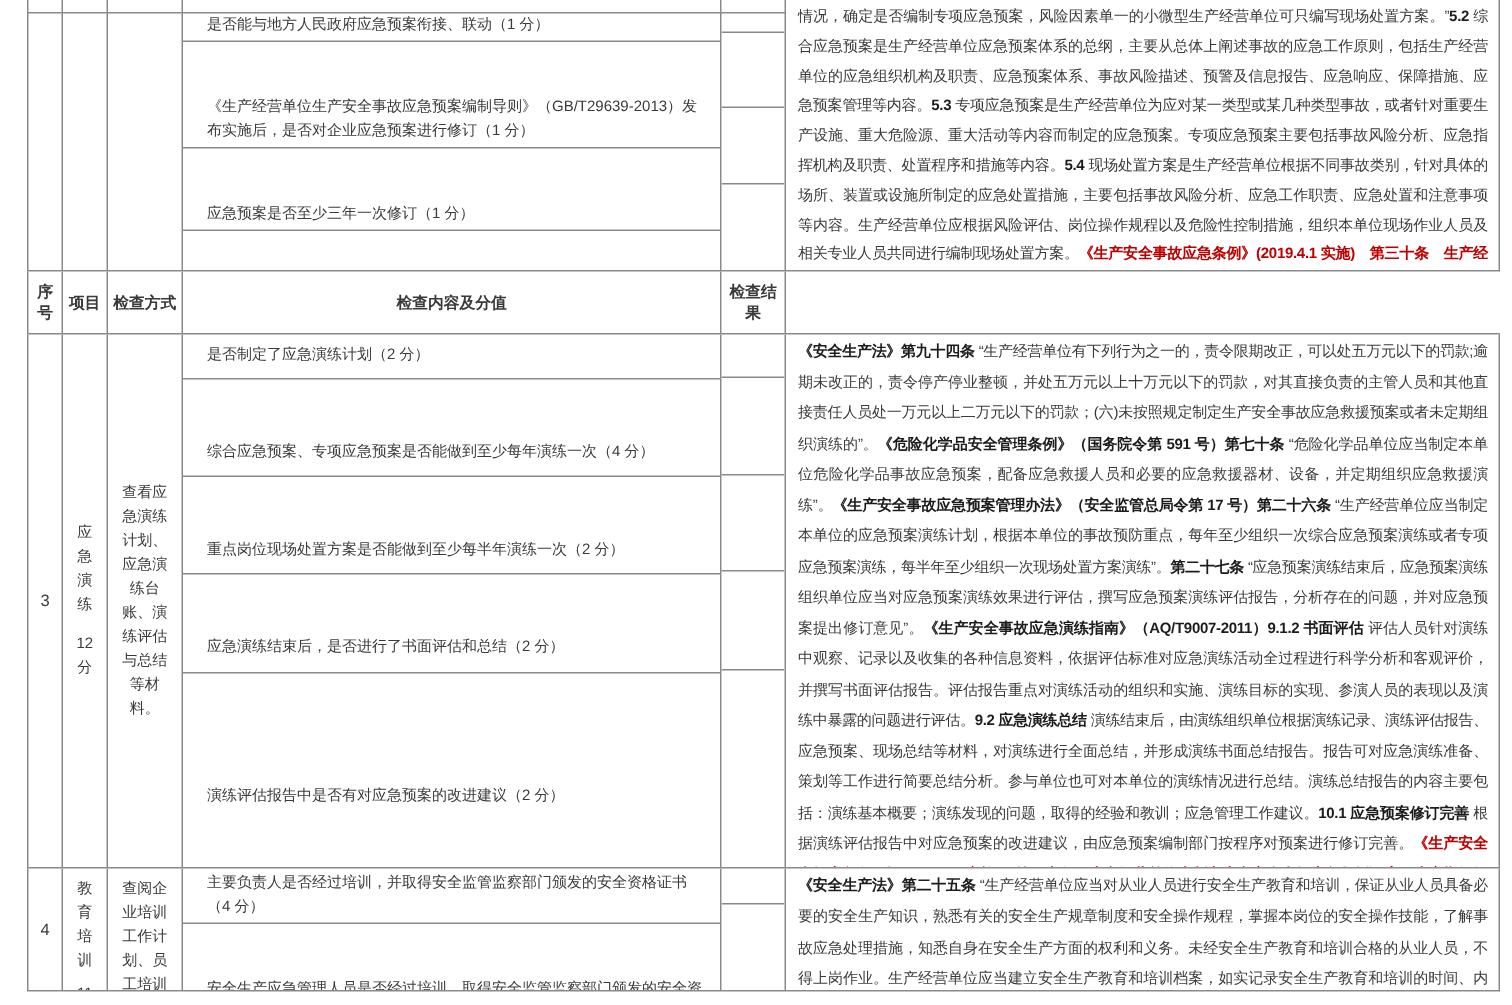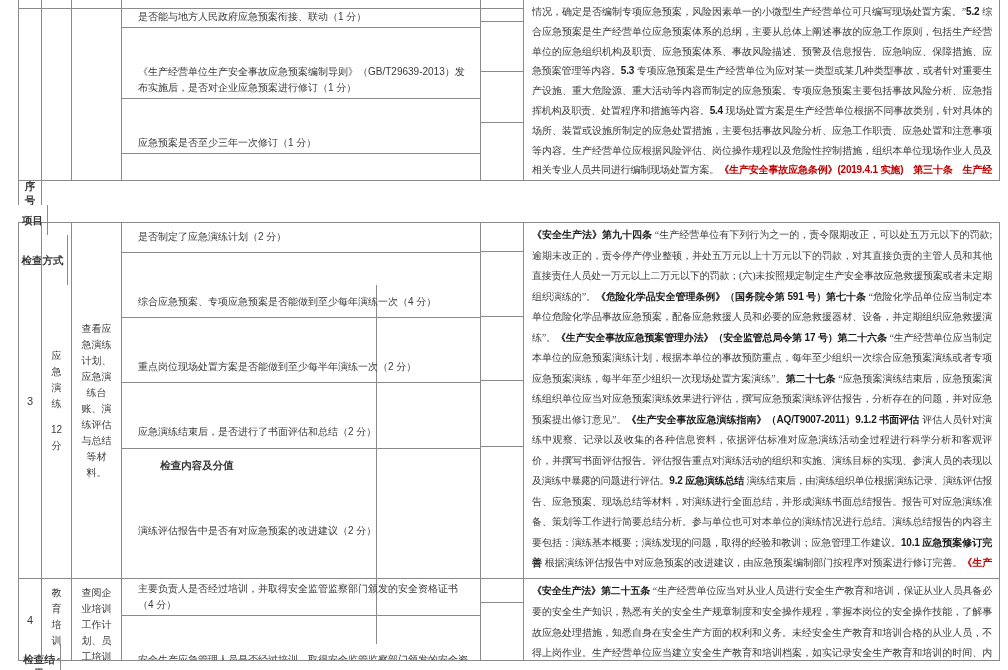--- a/index.html
+++ b/index.html
@@ -6,21 +6,21 @@
     --border:#8a8a8a; --text:#3a3a3a; --textBold:#1c1c1c;
     --red:#c00000; --redLight:#d4625c; --pageBg:#ffffff;
   }
   *{box-sizing:border-box;margin:0;padding:0;}
   html,body{background:#fff;}
   .page{position:relative;width:1008px;height:670px;background:var(--pageBg);
     font-family:"Liberation Sans","DejaVu Sans",sans-serif;color:var(--text);overflow:hidden;}
   .table{position:absolute;left:18px;top:0;width:982px;}
   .band{display:flex;width:982px;}
   .sec1{height:180px;}
-  .hdr{height:43px;border-top:1px solid var(--border);border-bottom:1px solid var(--border);flex-direction:column;}
+  .hdr{height:43px;border-top:1px solid var(--border);border-bottom:1px solid var(--border);}
   .r3{height:355px;}
   .r4{height:83px;border-top:1px solid var(--border);border-bottom:1px solid var(--border);}
   .c{border-right:1px solid var(--border);overflow:hidden;}
   .cl{border-left:1px solid var(--border);}
   .w1{width:24px;flex:0 0 24px;}
   .w2{width:30px;flex:0 0 30px;}
   .w3{width:50px;flex:0 0 50px;}
   .w4{width:359px;flex:0 0 359px;}
   .w5{width:43px;flex:0 0 43px;}
   .w6{width:476px;flex:0 0 476px;}
@@ -40,21 +40,21 @@
   .vtxt{width:14px;word-break:break-all;}
   .mtxt{width:36px;word-break:break-all;font-size:10px;line-height:16px;}
   .score{margin-top:10px;width:16px;word-break:break-all;font-weight:normal;}
   .topAlign{justify-content:flex-start;padding-top:6px;}
   .serial{display:flex;align-items:center;justify-content:center;font-size:11px;}
   
   .basis{padding:2px 7px 0 8px;font-size:10px;text-align:justify;letter-spacing:-0.2px;overflow:hidden;}
   .b1{line-height:19.8px;}
   .b3{line-height:20.5px;}
   .b4{line-height:20.8px;}
-  .seg-n{color:var(--text);font-family:Liberation Serif, serif;}
+  .seg-n{color:var(--text);}
   .seg-b{color:var(--textBold);font-weight:bold;}
   .seg-rb{color:var(--red);font-weight:bold;}
 </style>
 </head>
 <body>
 
 <div class="page">
   <div class="topline"></div>
   <div class="table">
 

